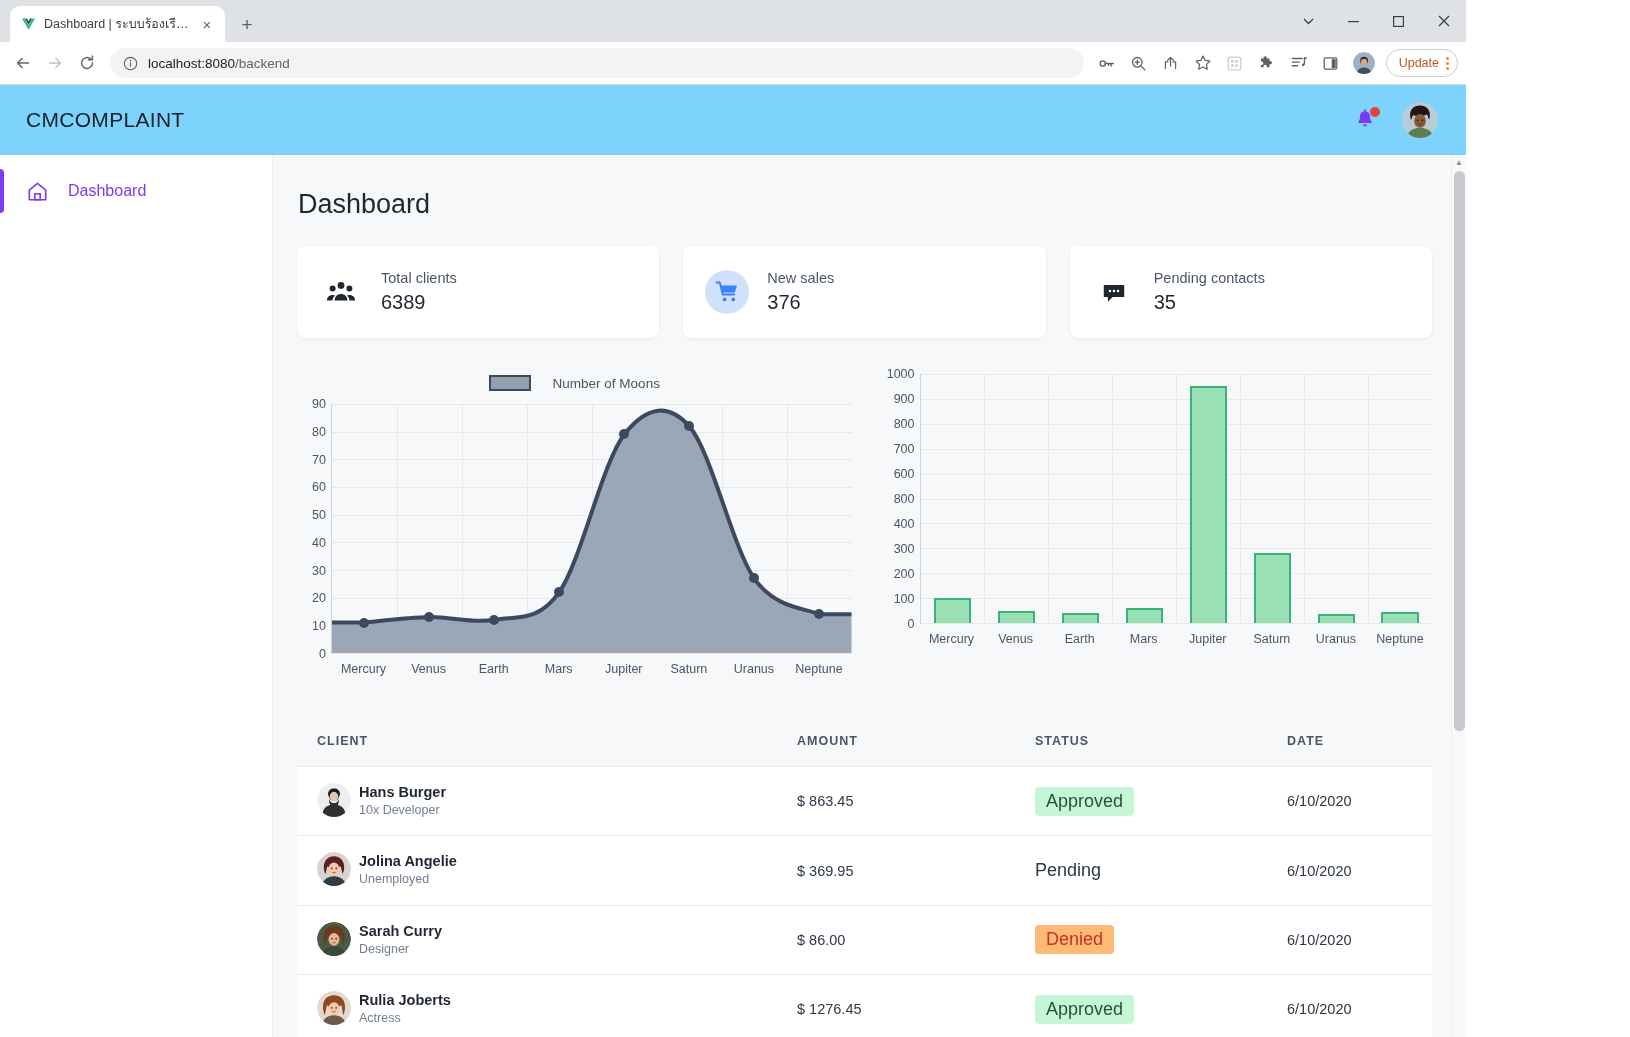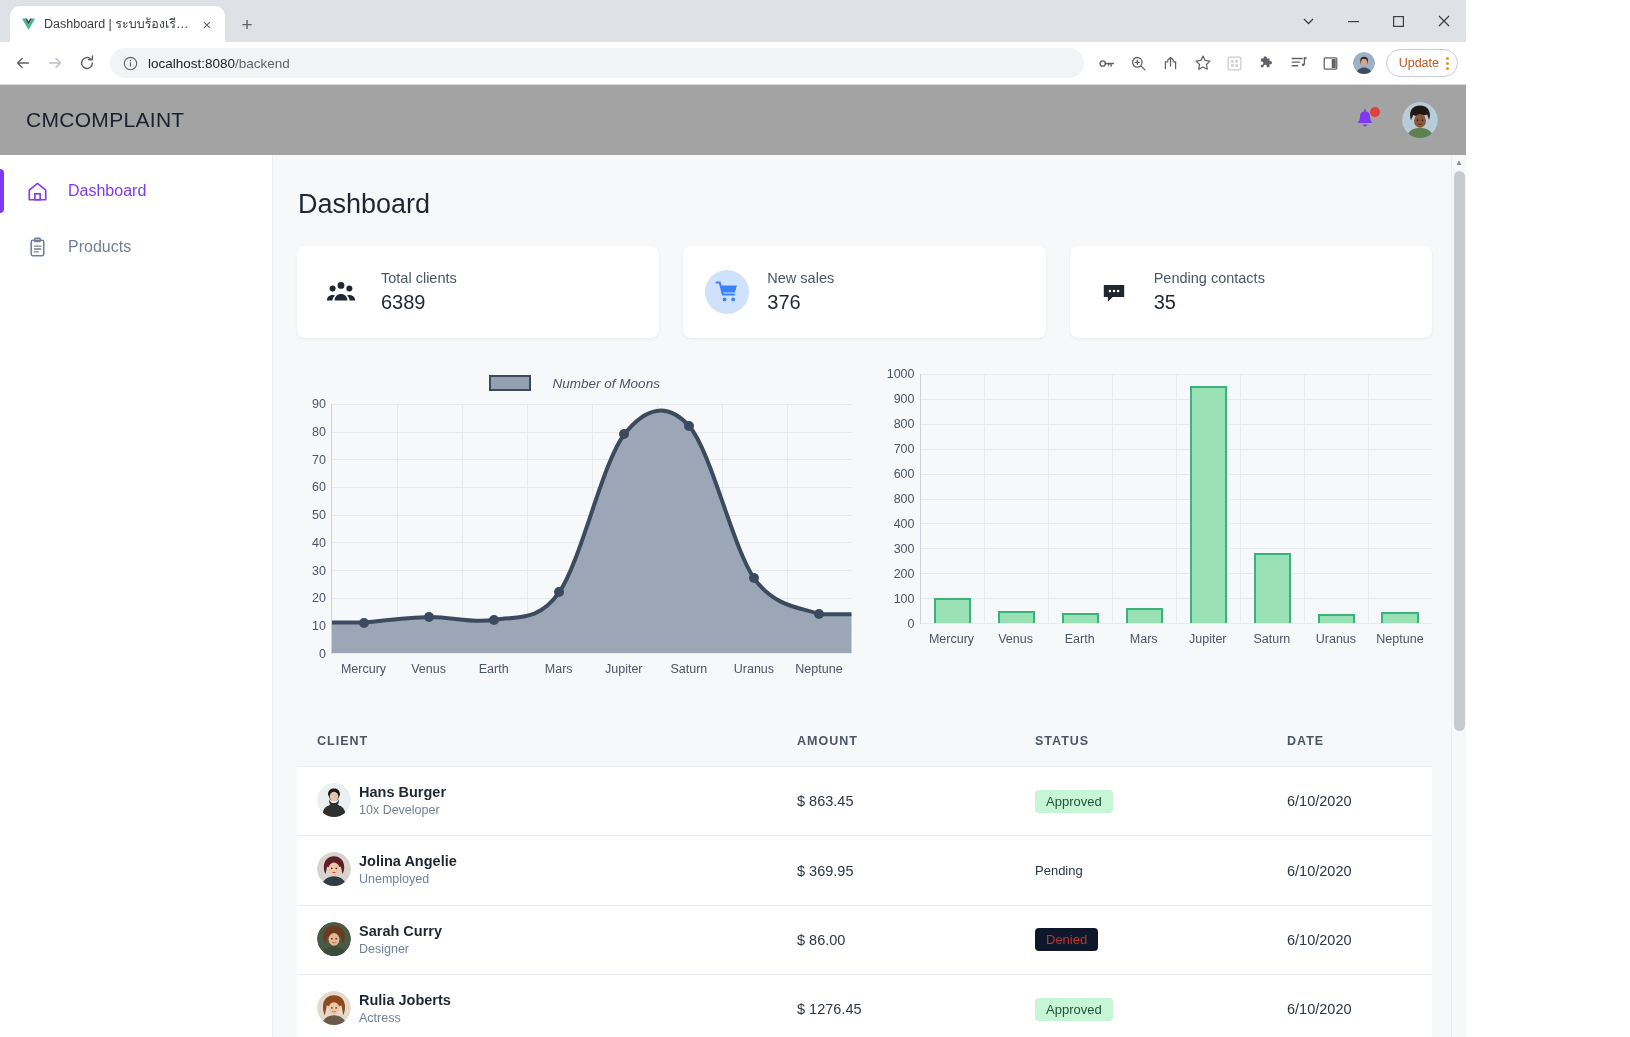--- a/index.html
+++ b/index.html
@@ -55,21 +55,21 @@
     height: 28px; border: 1px solid #c8ccd0; border-radius: 14px;
     display: flex; align-items: center; padding: 0 8px 0 12px; gap: 7px; margin-left: 4px;
   }
   .update-btn .lbl { font-size: 12.5px; color: #c05621; }
   .kebab { display: flex; flex-direction: column; gap: 2px; }
   .kebab i { width: 3px; height: 3px; border-radius: 50%; background: #e8921f; display: block; }
 
   
   .app { flex: 1; background: #fff; display: flex; flex-direction: column; overflow: hidden; position: relative; }
   .app-header {
-    height: 70px; background: #a3a3a3; display: flex; align-items: center;
+    height: 70px; background: #7dd3fc; display: flex; align-items: center;
     padding: 0 28px 0 26px; flex: 0 0 70px;
   }
   .brand { font-size: 21px; color: #1a202c; letter-spacing: .3px; }
   .header-right { margin-left: auto; display: flex; align-items: center; gap: 26px; }
   .bell-wrap { position: relative; width: 22px; height: 24px; }
   .bell-dot { position: absolute; top: -1px; right: -4px; width: 10px; height: 10px; border-radius: 50%; background: #e53e3e; }
   .hdr-avatar { width: 36px; height: 36px; border-radius: 50%; overflow: hidden; }
 
   .body-row { flex: 1; display: flex; overflow: hidden; }
   .sidebar { width: 272px; flex: 0 0 272px; background: #fff; padding-top: 14px; }
@@ -103,21 +103,21 @@
   .card-icon { width: 44px; height: 44px; display: flex; align-items: center; justify-content: center; border-radius: 50%; flex: 0 0 44px; }
   .card-icon.plain { background: transparent; }
   .card-icon.green { background: #c6f6d5; color: #18a059; }
   .card-icon.blue { background: #cfe1fb; color: #3b82f6; }
   .card-label { font-size: 14.5px; color: #4a5568; margin-bottom: 5px; }
   .card-value { font-size: 20px; color: #1f2733; }
 
   
   .charts { display: flex; gap: 26px; margin-top: 36px; }
   .chart-box { flex: 1; }
-  .chart-legend { display: flex; align-items: center; justify-content: center; gap: 22px; margin-bottom: 12px; height: 18px; font-style: italic; }
+  .chart-legend { display: flex; align-items: center; justify-content: center; gap: 22px; margin-bottom: 12px; height: 18px; }
   .legend-swatch { width: 42px; height: 16px; }
   .legend-swatch.line { background: #93a0b0; border: 2px solid #3b4a5e; }
   .legend-swatch.bar { background: #9ae0b5; border: 2px solid #38b47b; }
   .legend-text { font-size: 13.5px; color: #4a5568; }
 
   .plot { display: flex; height: 250px; }
   .y-axis { width: 34px; position: relative; flex: 0 0 34px; }
   .y-axis.wide { width: 42px; flex: 0 0 42px; }
   .y-tick { position: absolute; right: 5px; font-size: 12.5px; color: #4a5568; transform: translateY(-50%); white-space: nowrap; }
   .plot-area { flex: 1; position: relative; border-left: 1px solid #cbd2da; border-bottom: 1px solid #cbd2da; }
@@ -138,23 +138,23 @@
   .tbl thead th {
     text-align: left; font-size: 12.5px; letter-spacing: 1px; color: #4a5568;
     font-weight: 600; padding: 14px 0 18px 0; background: #f7f8fa;
   }
   .tbl tbody tr { background: #fff; border-top: 1px solid #e8ecf1; }
   .tbl tbody td { padding: 16px 0; font-size: 14.5px; color: #2d3748; vertical-align: middle; }
   .cl-cell { display: flex; align-items: flex-start; gap: 8px; padding-left: 20px; }
   .cl-av { width: 34px; height: 34px; border-radius: 50%; overflow: hidden; flex: 0 0 34px; }
   .cl-name { font-size: 14.5px; color: #1f2733; font-weight: 700; line-height: 1.3; }
   .cl-role { font-size: 12.5px; color: #718096; line-height: 1.4; }
-  .badge { display: inline-block; padding: 4px 11px; border-radius: 4px; font-size: 13px; }
+  .badge { display: inline-block; padding: 4px 11px; border-radius: 4px; font-size: 18px; }
   .badge.approved { background: #c6f6d5; color: #22543d; }
-  .badge.denied { background: #0f172a; color: #c53030; }
+  .badge.denied { background: #fdba74; color: #c53030; }
   .badge.pending { background: transparent; color: #2d3748; padding-left: 0; }
 
   .col-client { width: 500px; }
   .col-amount { width: 238px; }
   .col-status { width: 252px; }
   .col-date { width: auto; }
 
   
   .scroll-track {
     position: absolute; right: 0; top: 0; bottom: 0; width: 15px;
@@ -334,30 +334,20 @@
 
       <div class="sidebar">
         <div class="nav-item active">
           <span class="ico">
             <svg width="21" height="21" viewBox="0 0 22 22">
                 <path d="M11 2.6L2.4 9.6v10h17.2v-10L11 2.6z" fill="none" stroke="currentColor" stroke-width="1.7" stroke-linejoin="round"></path>
                 <rect x="8.2" y="13.4" width="5.6" height="6.2" fill="none" stroke="currentColor" stroke-width="1.7"></rect>
               </svg>
           </span>
           <span class="lbl">Dashboard</span>
-        </div>
-        <div class="nav-item">
-          <span class="ico">
-            <svg width="21" height="21" viewBox="0 0 22 22">
-                <rect x="4.4" y="3.4" width="13.2" height="16.2" rx="1.8" fill="none" stroke="currentColor" stroke-width="1.6"></rect>
-                <rect x="8" y="1.4" width="6" height="3.4" rx="1" fill="none" stroke="currentColor" stroke-width="1.6"></rect>
-                <path d="M7.8 9.6h6.6M7.8 12.6h6.6M7.8 15.6h4" stroke="currentColor" stroke-width="1.4" stroke-linecap="round"></path>
-              </svg>
-          </span>
-          <span class="lbl">Products</span>
         </div>
       </div>
 
       <div class="content">
         <div class="content-inner">
 
           <h1 class="page-title">Dashboard</h1>
 
           <div class="cards">
             <div class="card">

